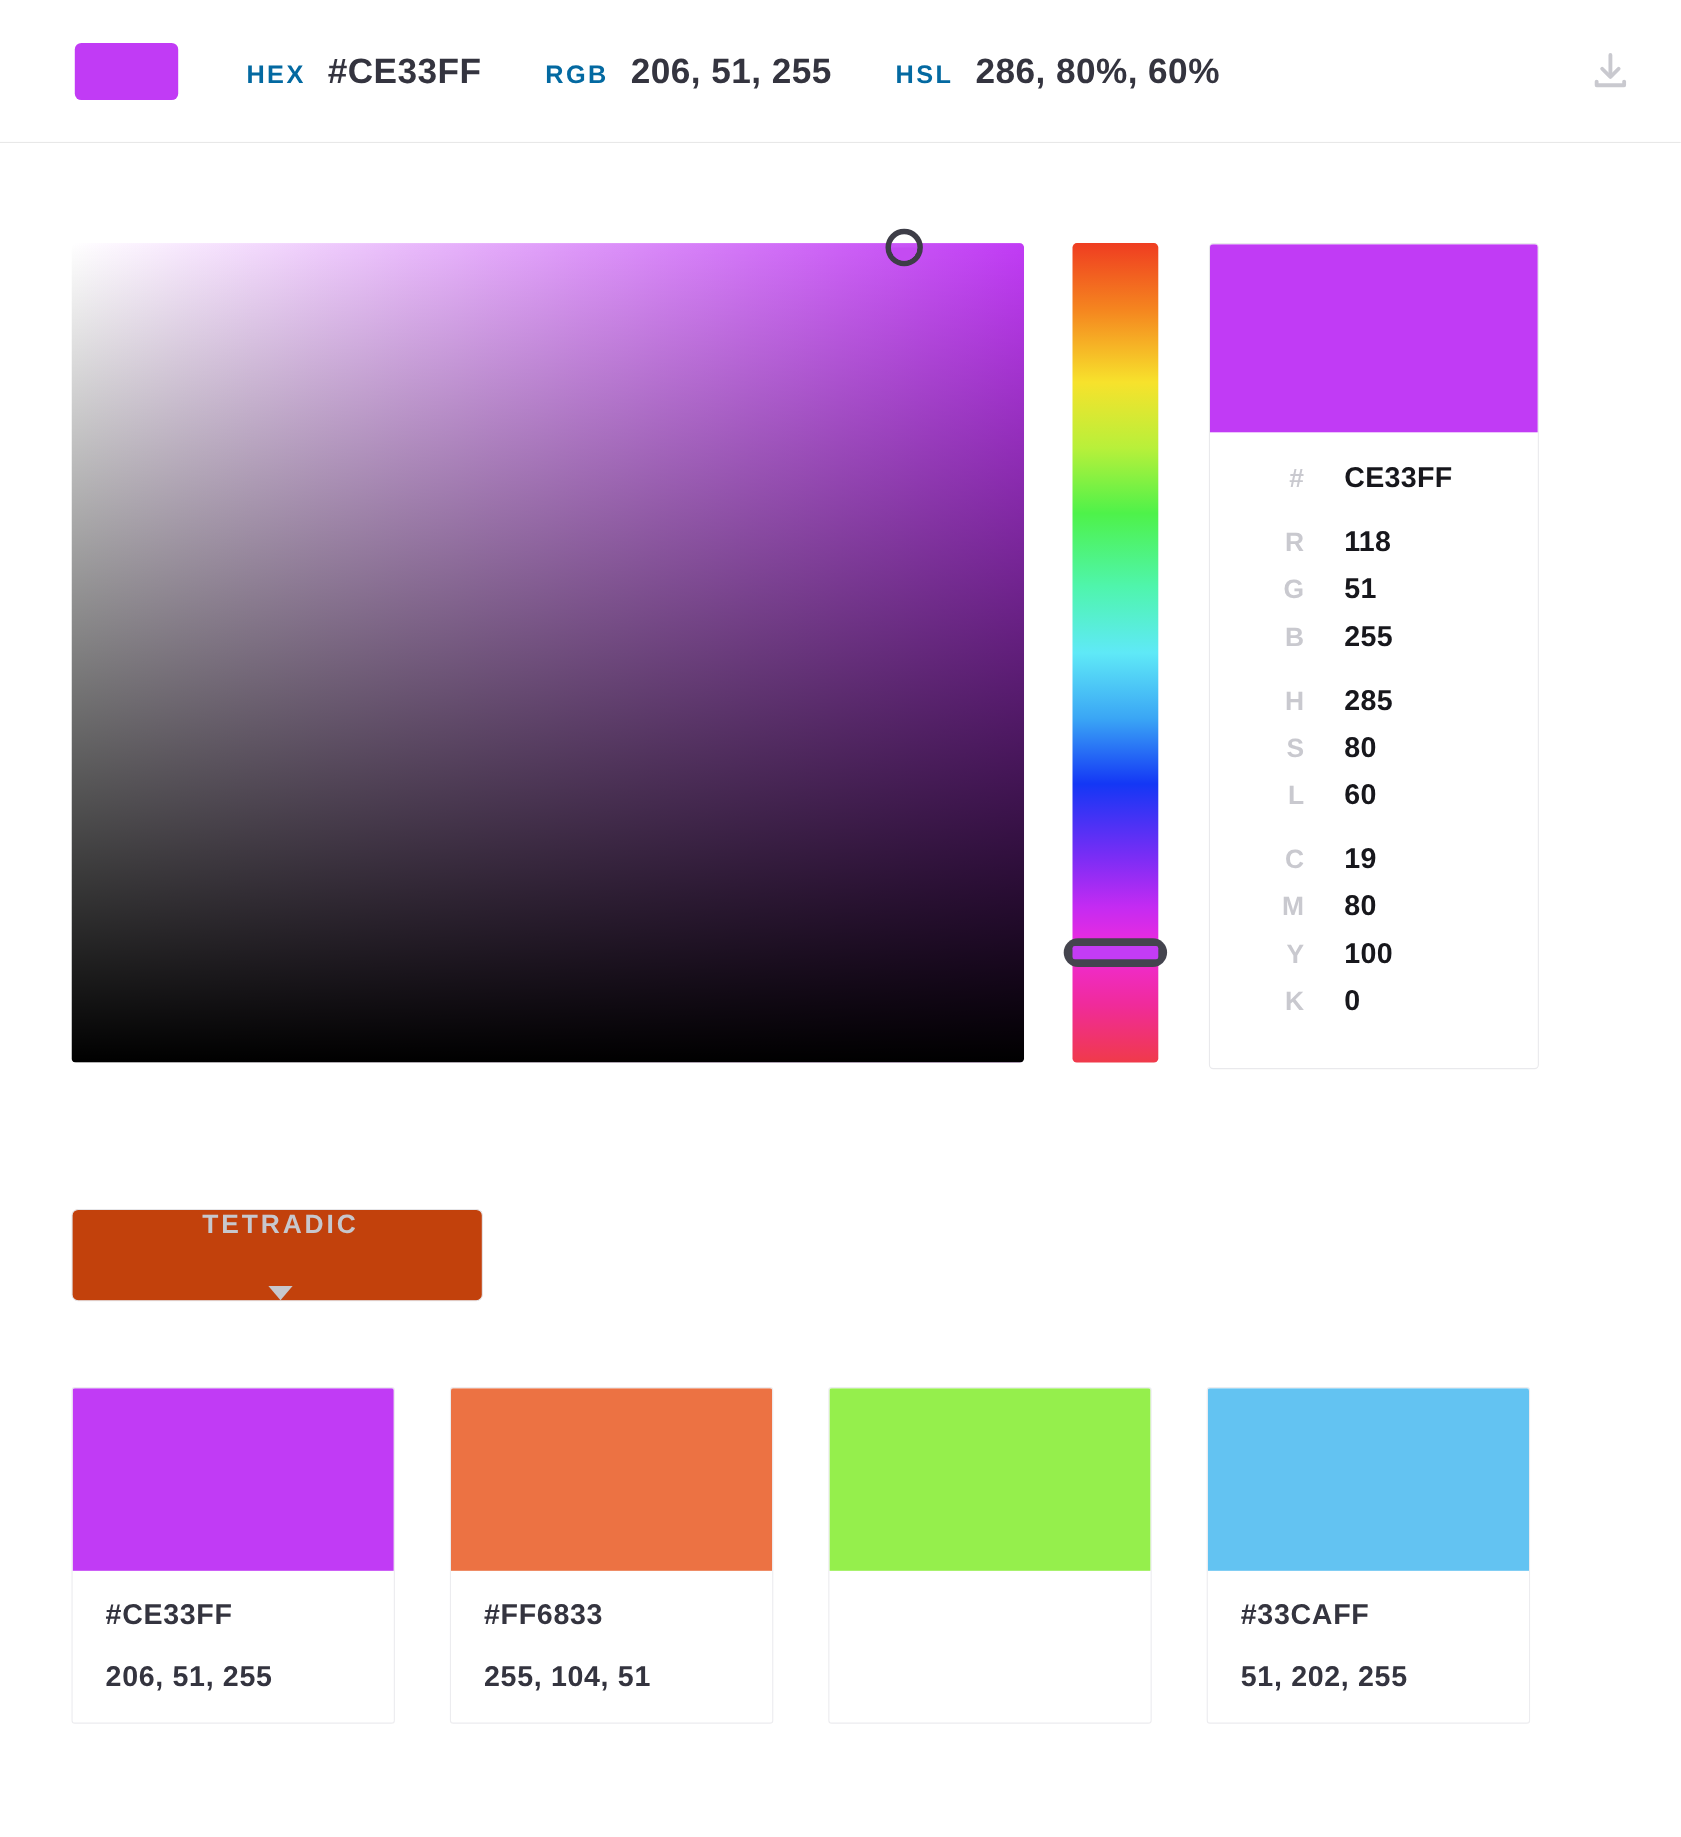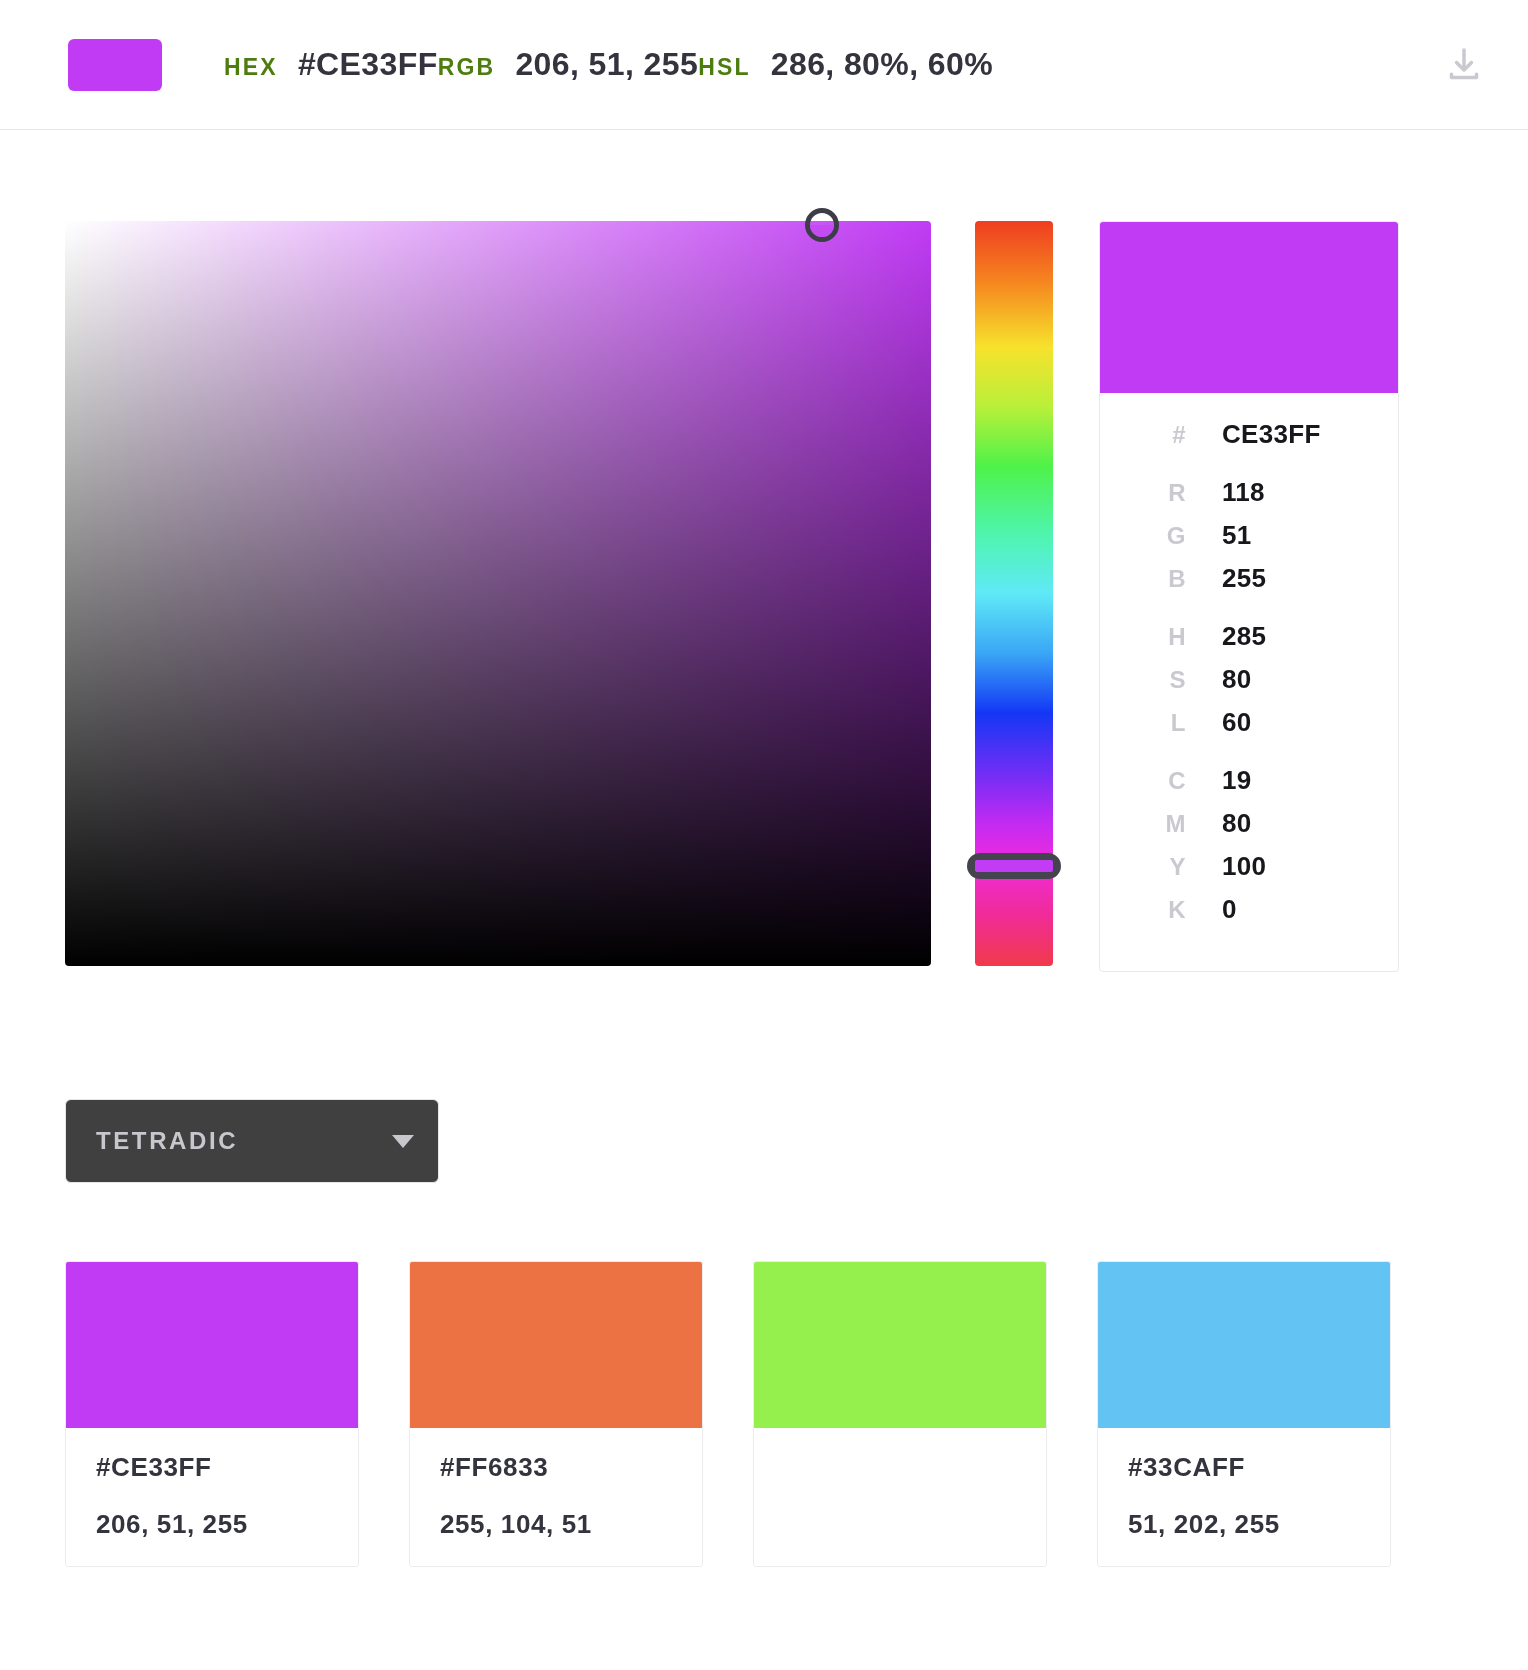--- a/index.html
+++ b/index.html
@@ -35,26 +35,26 @@
     display: flex;
     align-items: center;
     flex: 1 1 auto;
     margin-left: 62px;
   }
   .field {
     display: flex;
     align-items: baseline;
     white-space: nowrap;
   }
-  .field + .field { }
+  .field + .field { margin-left: 58px; }
   .field-label {
     font-size: 23px;
     font-weight: bold;
     letter-spacing: 2.2px;
-    color: #4d7c0f;
+    color: #0369a1;
   }
   .field-value {
     font-size: 32px;
     font-weight: bold;
     letter-spacing: 0.4px;
     color: #34343f;
     margin-left: 20px;
   }
   .header-download {
     flex: 0 0 auto;
@@ -204,22 +204,23 @@
   .select-box {
     width: 374px;
     height: 84px;
     box-sizing: border-box;
     border: 1px solid #e6e6e9;
     border-radius: 6px;
     display: flex;
     align-items: center;
     justify-content: space-between;
     padding: 0 24px 0 30px;
-    background: #404040;
+    background: #c2410c;
     cursor: pointer;
+    flex-direction: column;
   }
   .select-value {
     font-size: 24px;
     font-weight: bold;
     letter-spacing: 2.6px;
     color: #c7c7cd;
   }
   .caret {
     width: 0; height: 0;
     border-left: 11px solid transparent;

